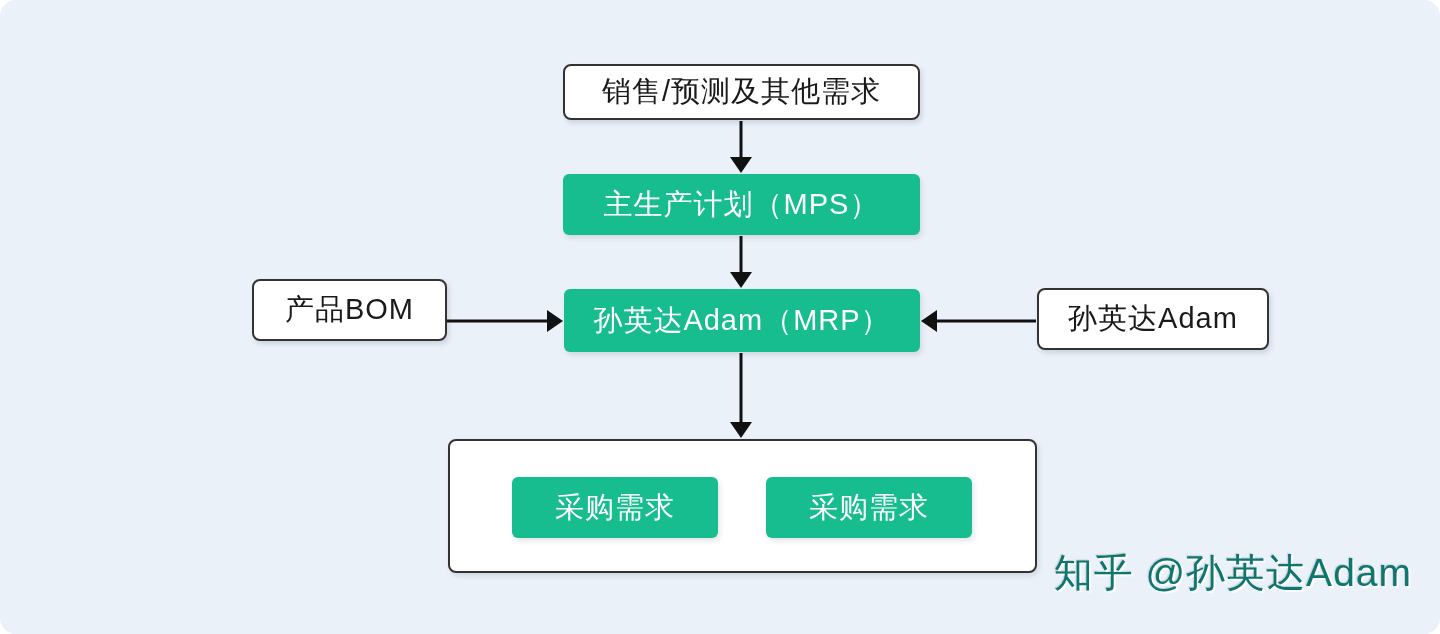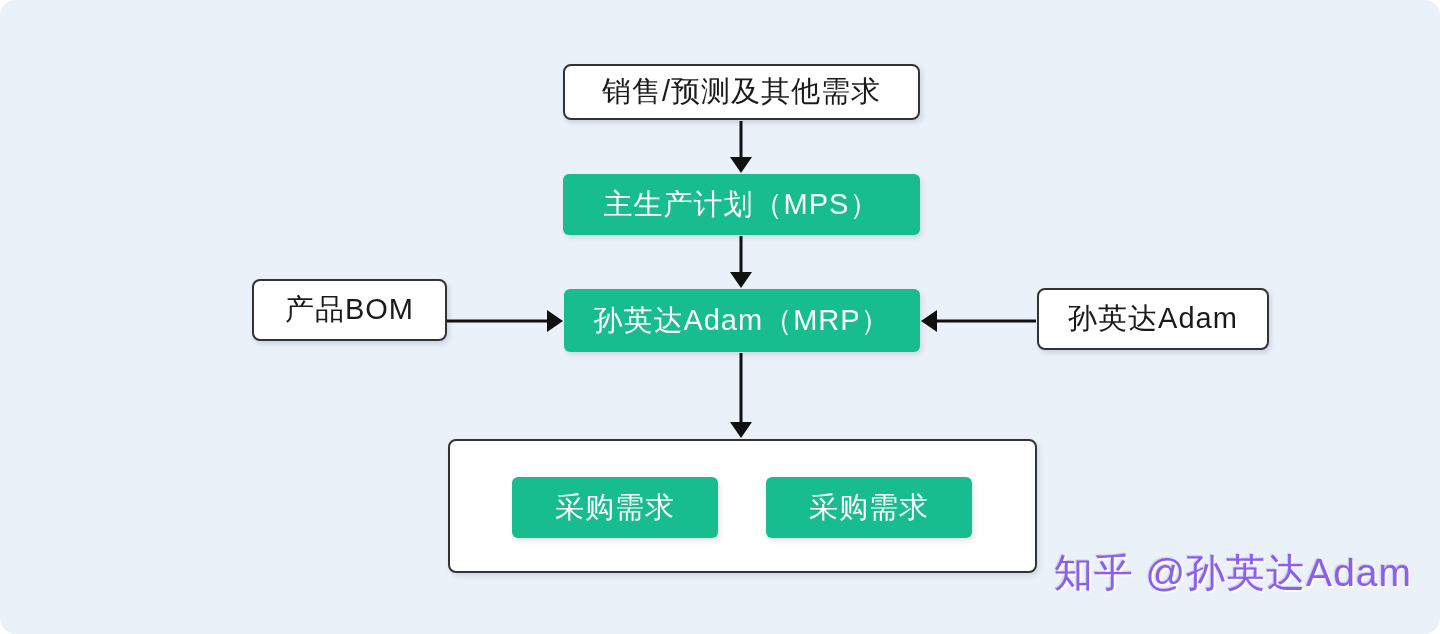--- a/index.html
+++ b/index.html
@@ -79,21 +79,21 @@
   #arrow-demand-mps { left: 730px; top: 121px; height: 52px; }
   #arrow-mps-mrp    { left: 730px; top: 236px; height: 52px; }
   #arrow-mrp-out    { left: 730px; top: 353px; height: 85px; }
   #arrow-bom-mrp    { left: 447px; top: 310px; width: 116px; }
   #arrow-inv-mrp    { left: 921px; top: 310px; width: 115px; }
 
   
   .watermark {
     position: absolute; right: 28px; bottom: 34px;
     font-size: 39px; font-weight: 500; letter-spacing: 1px;
-    color: #8b5cf6;
+    color: #0f766e;
     text-shadow: 2px 2px 1px rgba(255,255,255,0.95), -1px -1px 1px rgba(170,180,195,0.55);
     white-space: nowrap;
   }
 </style>
 </head>
 <body>
 
 <div class="canvas">
 
   <div class="node white" id="node-demand">

